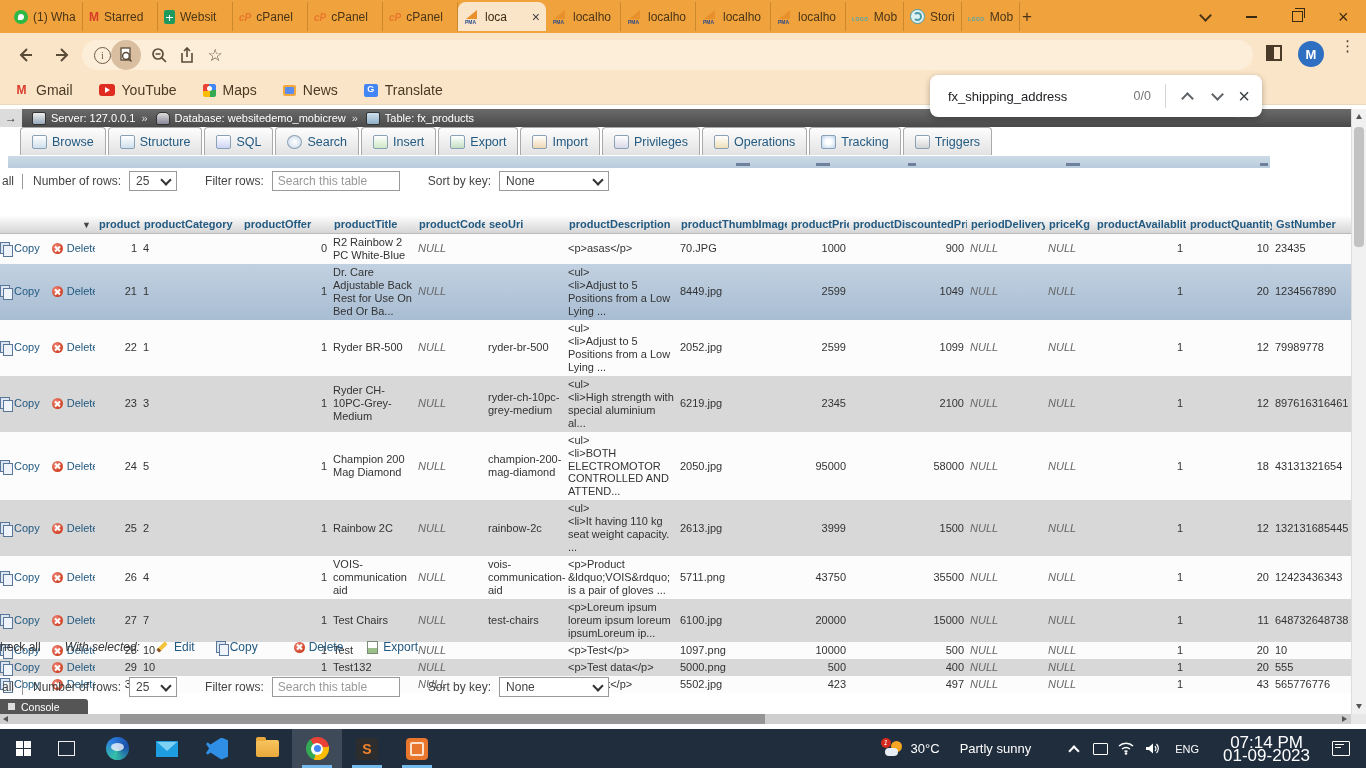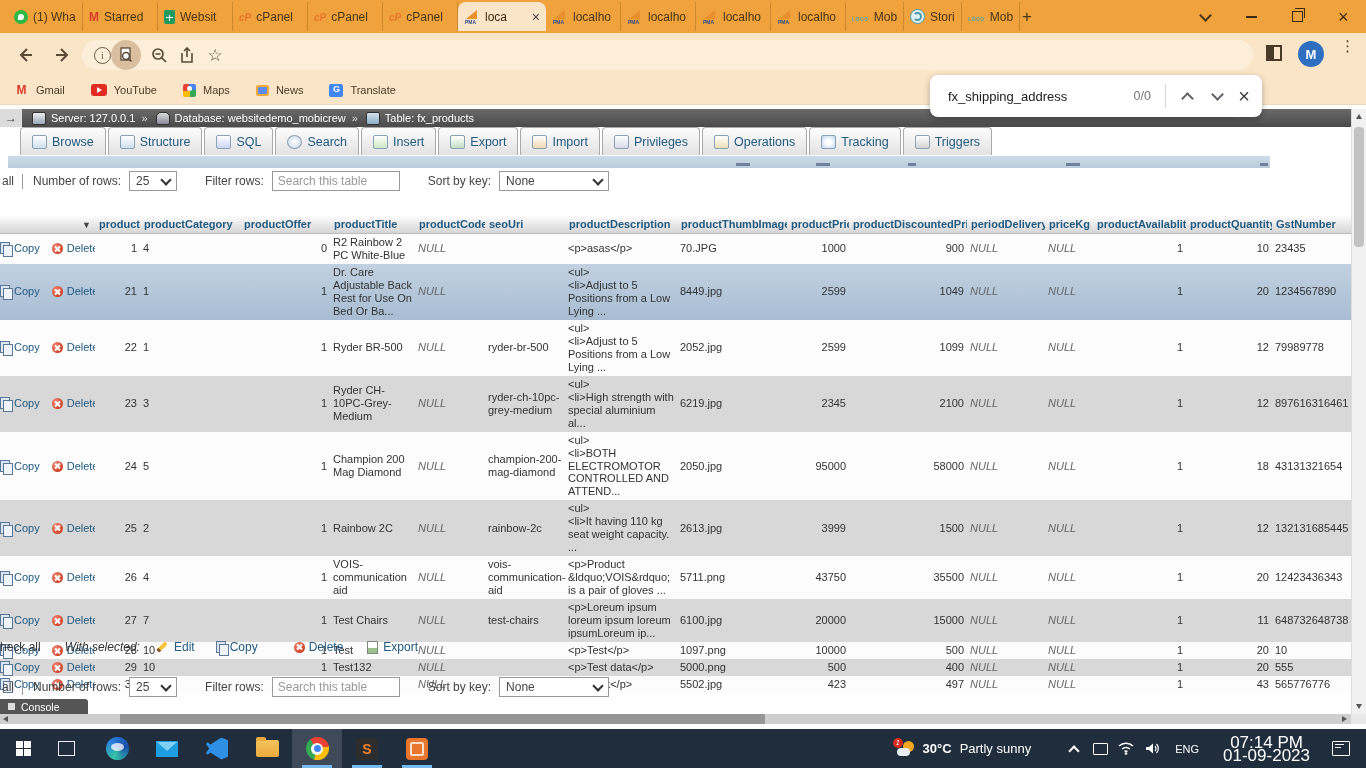--- a/index.html
+++ b/index.html
@@ -55,21 +55,21 @@
   .picn{width:28px;height:28px;display:flex;align-items:center;justify-content:center;}
   .star{font-size:17px;color:#5a4a38;line-height:17px;}
   .sidepanel{position:absolute;right:84px;top:12px;width:16px;height:16px;border:2px solid #4a3a28;box-sizing:border-box;}
   .sidepanel:after{content:"";position:absolute;left:0;top:0;width:6px;height:12px;background:#4a3a28;}
   .avatar{position:absolute;right:42px;top:8px;width:26px;height:26px;border-radius:50%;background:#2f6fc2;color:#fff;
           font-size:13px;font-weight:bold;display:flex;align-items:center;justify-content:center;}
   .dots{position:absolute;right:16px;top:9px;font-size:15px;color:#4a3a28;letter-spacing:0;line-height:8px;text-align:center;width:10px;}
 
   
   .bmbar{position:absolute;left:0;top:76px;width:1366px;height:29px;background:#fbe5c8;border-bottom:1px solid #ecd9ba;display:flex;align-items:center;padding-left:14px;box-sizing:border-box;}
-  .bm{display:flex;align-items:center;margin-right:26px;font-size:11px;color:#4a3a25;}
+  .bm{display:flex;align-items:center;margin-right:26px;font-size:14px;color:#4a3a25;}
   .bfav{width:15px;height:15px;margin-right:7px;display:inline-flex;align-items:center;justify-content:center;}
   .b-gmail:after{content:"M";color:#d93b2a;font-weight:bold;font-size:12px;}
   .b-youtube{width:16px;height:12px;background:#e02b20;border-radius:3px;position:relative;}
   .b-youtube:after{content:"";position:absolute;left:6px;top:3px;border-left:5px solid #fff;border-top:3px solid transparent;border-bottom:3px solid transparent;}
   .b-maps{width:13px;height:13px;background:conic-gradient(#4285f4 0 25%,#34a853 0 50%,#fbbc05 0 75%,#ea4335 0);border-radius:2px;position:relative;}
   .b-maps:after{content:"";position:absolute;left:4px;top:2px;width:5px;height:5px;background:#fff;border-radius:50%;}
   .b-news{width:13px;height:11px;background:#f2a83c;border-radius:2px;position:relative;}
   .b-news:after{content:"";position:absolute;left:2px;top:2px;width:9px;height:7px;background:#5b8def;border-radius:1px;}
   .b-translate{width:14px;height:13px;background:#4285f4;border-radius:2px;position:relative;}
   .b-translate:after{content:"G";position:absolute;left:3.5px;top:0.5px;color:#fff;font-size:9px;font-weight:bold;}
@@ -196,21 +196,21 @@
   .i-chrome:after{content:"";position:absolute;left:8px;top:8px;width:7px;height:7px;background:#4285f4;border-radius:50%;}
   .i-subl{width:22px;height:22px;background:#2d2d2d;border-radius:4px;color:#f0822c;font-weight:bold;font-size:14px;display:flex;align-items:center;justify-content:center;}
   .i-xampp{width:22px;height:22px;background:#e8762d;border-radius:4px;position:relative;}
   .i-xampp:after{content:"";position:absolute;inset:4px;border:2px solid #fbe0cc;border-radius:2px;}
   .trayright{position:absolute;right:0;top:0;height:39px;display:flex;align-items:center;}
   .weather{display:flex;align-items:center;margin-right:30px;color:#fff;font-size:13px;}
   .wicon{width:18px;height:16px;position:relative;margin-right:8px;}
   .wsun{position:absolute;left:6px;top:0;width:11px;height:11px;border-radius:50%;background:#f5a623;}
   .wcloud{position:absolute;left:0;top:7px;width:13px;height:8px;border-radius:5px;background:#e8eef4;}
   .wbadge{position:absolute;left:-4px;top:-3px;width:10px;height:10px;border-radius:50%;background:#d52b1e;color:#fff;font-size:7px;display:flex;align-items:center;justify-content:center;}
-  .wtemp{font-weight:bold;margin-right:8px;}
+  .wtemp{font-weight:normal;margin-right:20px;}
   .trayic{width:26px;height:39px;display:flex;align-items:center;justify-content:center;color:#fff;}
   .upchev{display:inline-block;width:6px;height:6px;border-right:2px solid #fff;border-bottom:2px solid #fff;transform:rotate(225deg);margin-top:4px;}
   .scrico{width:13px;height:10px;border:1.5px solid #fff;border-radius:1px;}
   .lang{color:#fff;font-size:11px;margin:0 10px;}
   .clock{color:#fff;font-size:17px;text-align:center;line-height:13px;margin:0 14px;}
   .notif{width:16px;height:13px;border:1.5px solid #fff;border-radius:1px;position:relative;margin:0 16px 0 8px;}
   .notif:after{content:"";position:absolute;left:2px;top:2px;width:9px;height:5px;
     background:linear-gradient(#fff,#fff) 0 0/9px 1px no-repeat,linear-gradient(#fff,#fff) 0 3px/6px 1px no-repeat;}
   svg.sic{display:block;}
 </style>

